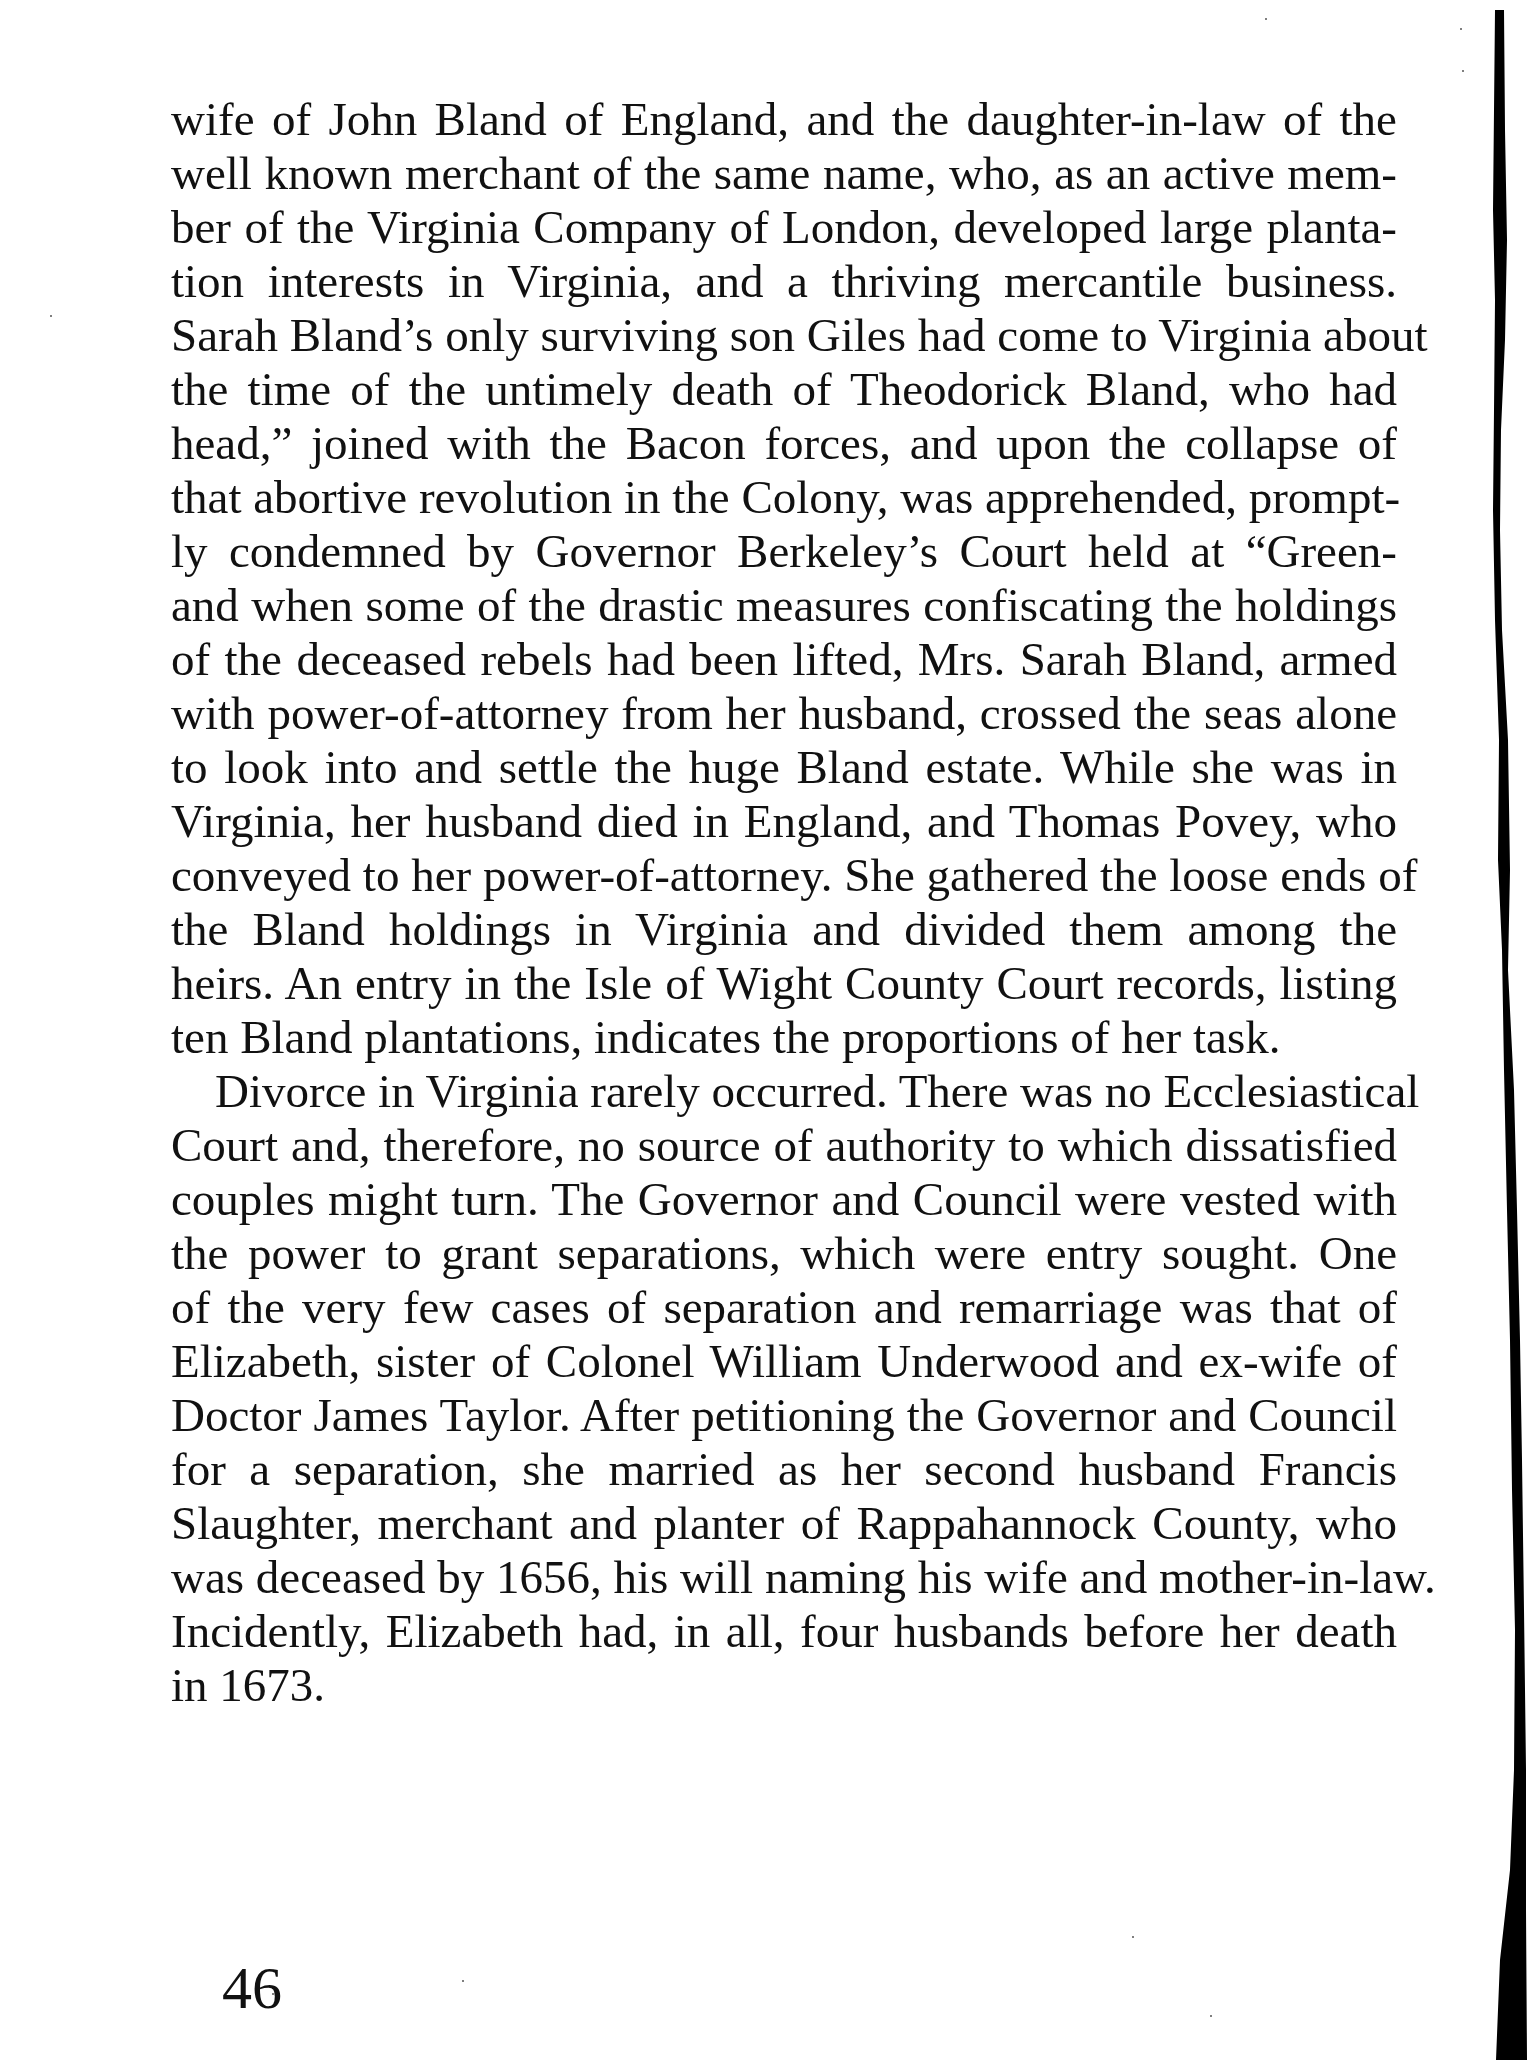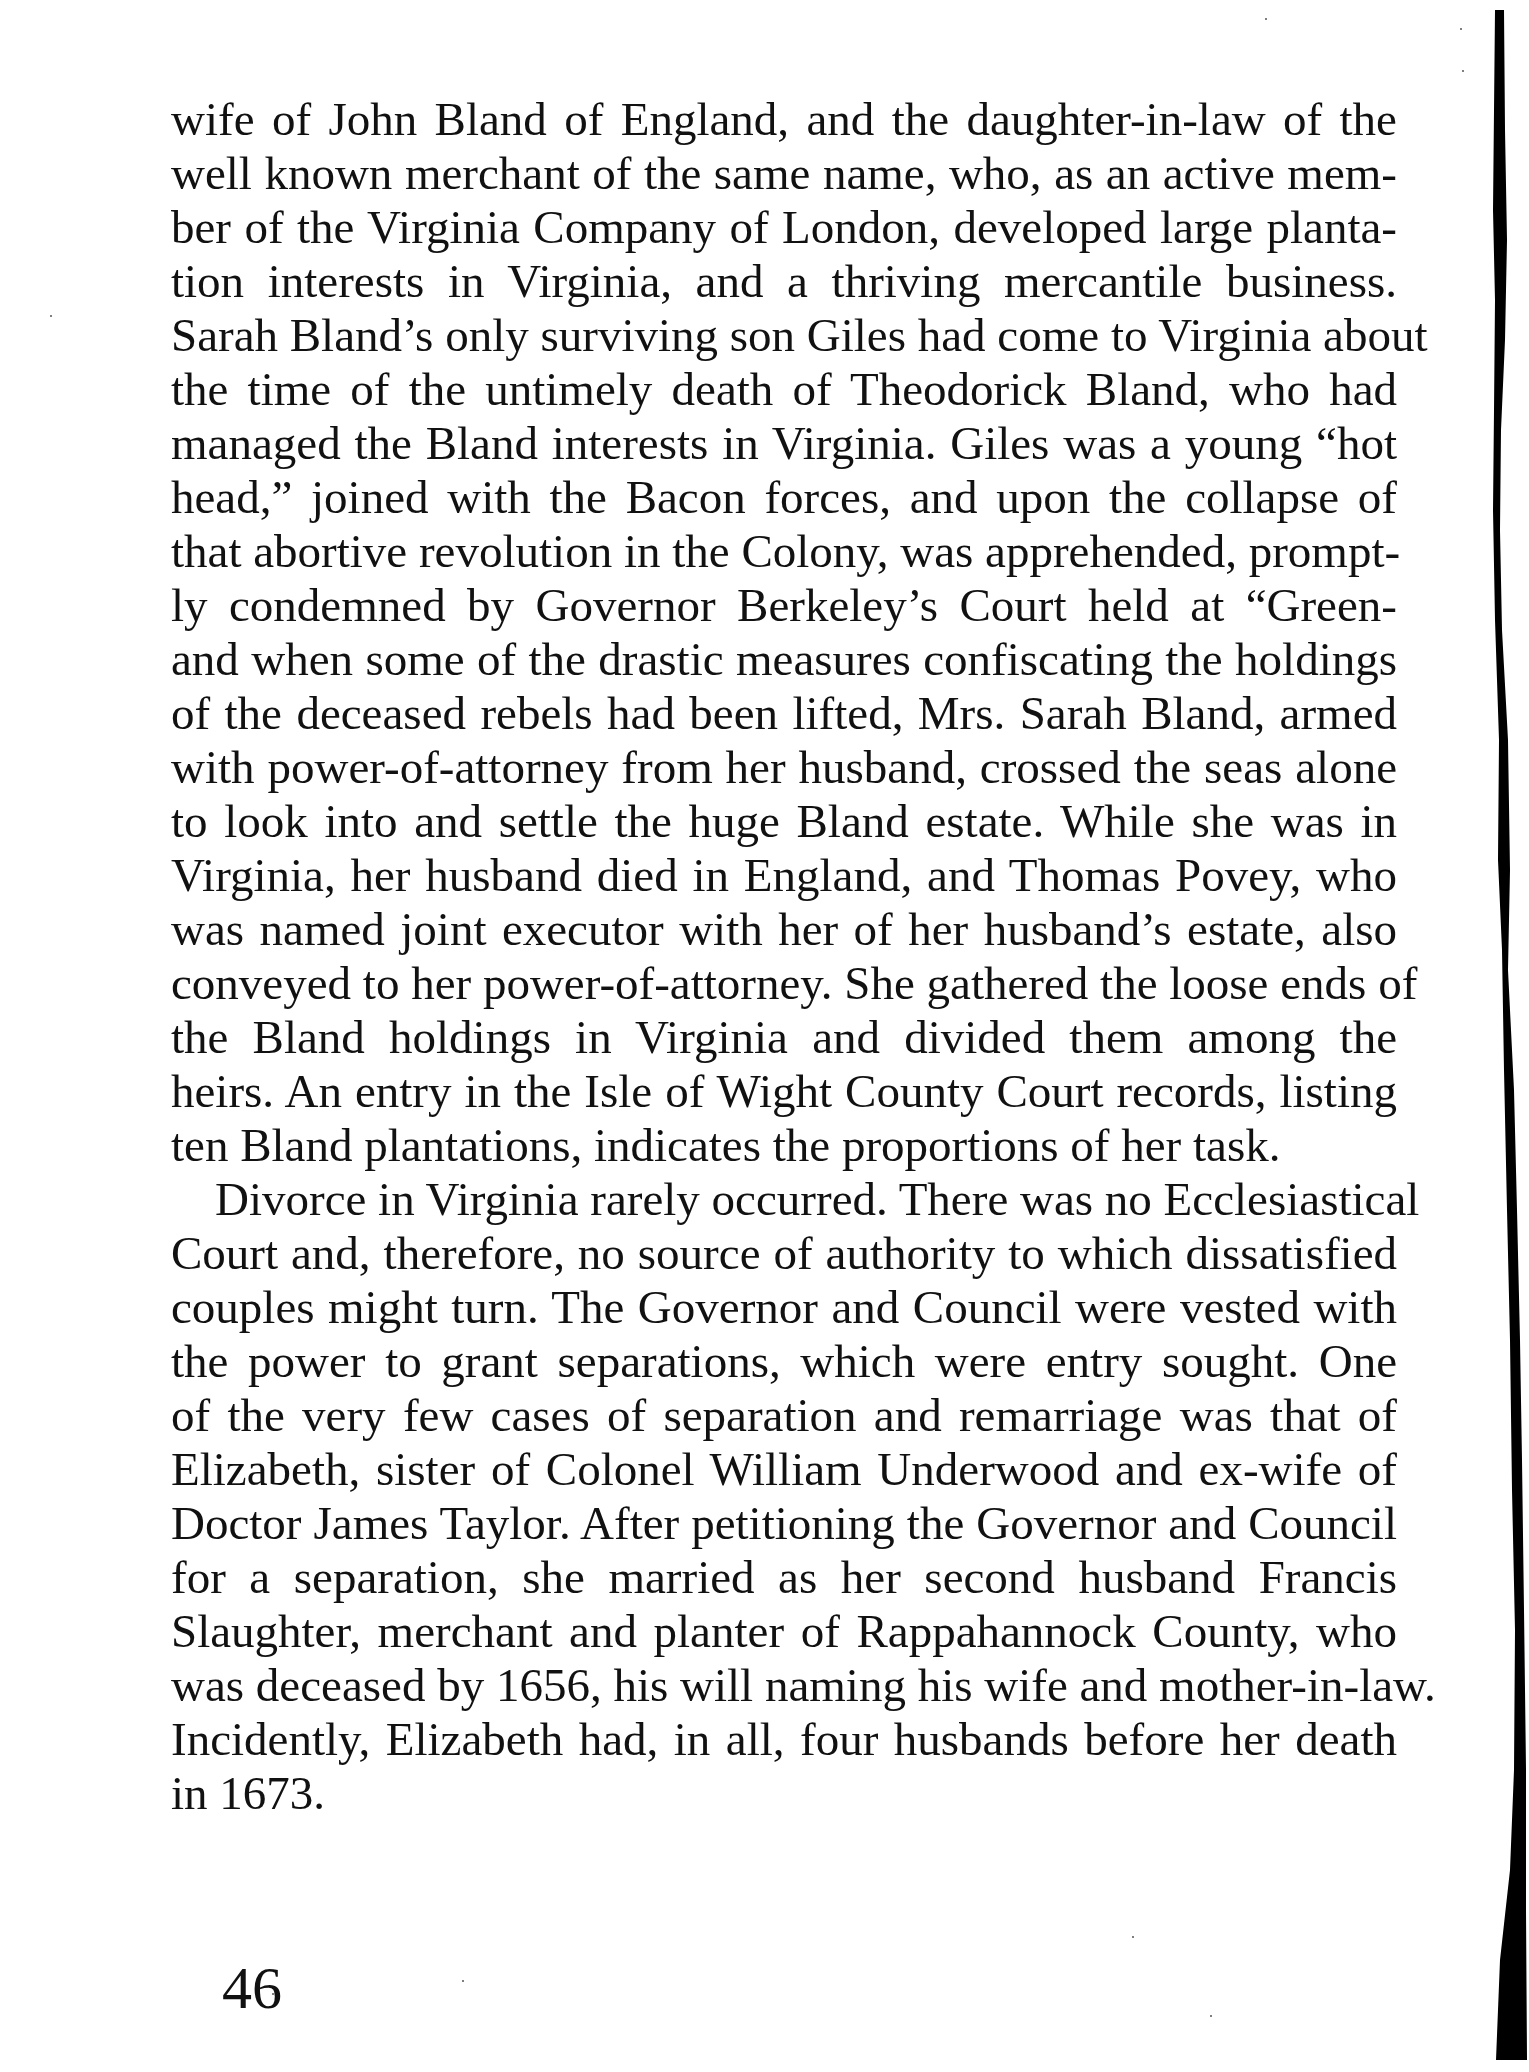--- a/index.html
+++ b/index.html
@@ -41,30 +41,28 @@
   </div>
 
   <div class="text-block">
     <div class="paragraph">
       <span class="line">wife of John Bland of England, and the daughter-in-law of the</span>
       <span class="line">well known merchant of the same name, who, as an active mem-</span>
       <span class="line">ber of the Virginia Company of London, developed large planta-</span>
       <span class="line">tion interests in Virginia, and a thriving mercantile business.</span>
       <span class="line">Sarah Bland’s only surviving son Giles had come to Virginia about</span>
       <span class="line">the time of the untimely death of Theodorick Bland, who had</span>
-      <span class="line">managed the Bland interests in Virginia. Giles was a young “hot</span>
       <span class="line">head,” joined with the Bacon forces, and upon the collapse of</span>
       <span class="line">that abortive revolution in the Colony, was apprehended, prompt-</span>
       <span class="line">ly condemned by Governor Berkeley’s Court held at “Green-</span>
       <span class="line">and when some of the drastic measures confiscating the holdings</span>
       <span class="line">of the deceased rebels had been lifted, Mrs. Sarah Bland, armed</span>
       <span class="line">with power-of-attorney from her husband, crossed the seas alone</span>
       <span class="line">to look into and settle the huge Bland estate. While she was in</span>
       <span class="line">Virginia, her husband died in England, and Thomas Povey, who</span>
-      <span class="line">was named joint executor with her of her husband’s estate, also</span>
       <span class="line">conveyed to her power-of-attorney. She gathered the loose ends of</span>
       <span class="line">the Bland holdings in Virginia and divided them among the</span>
       <span class="line">heirs. An entry in the Isle of Wight County Court records, listing</span>
       <span class="line last">ten Bland plantations, indicates the proportions of her task.</span>
     </div>
 
     <div class="paragraph">
       <span class="line indent">Divorce in Virginia rarely occurred. There was no Ecclesiastical</span>
       <span class="line">Court and, therefore, no source of authority to which dissatisfied</span>
       <span class="line">couples might turn. The Governor and Council were vested with</span>

